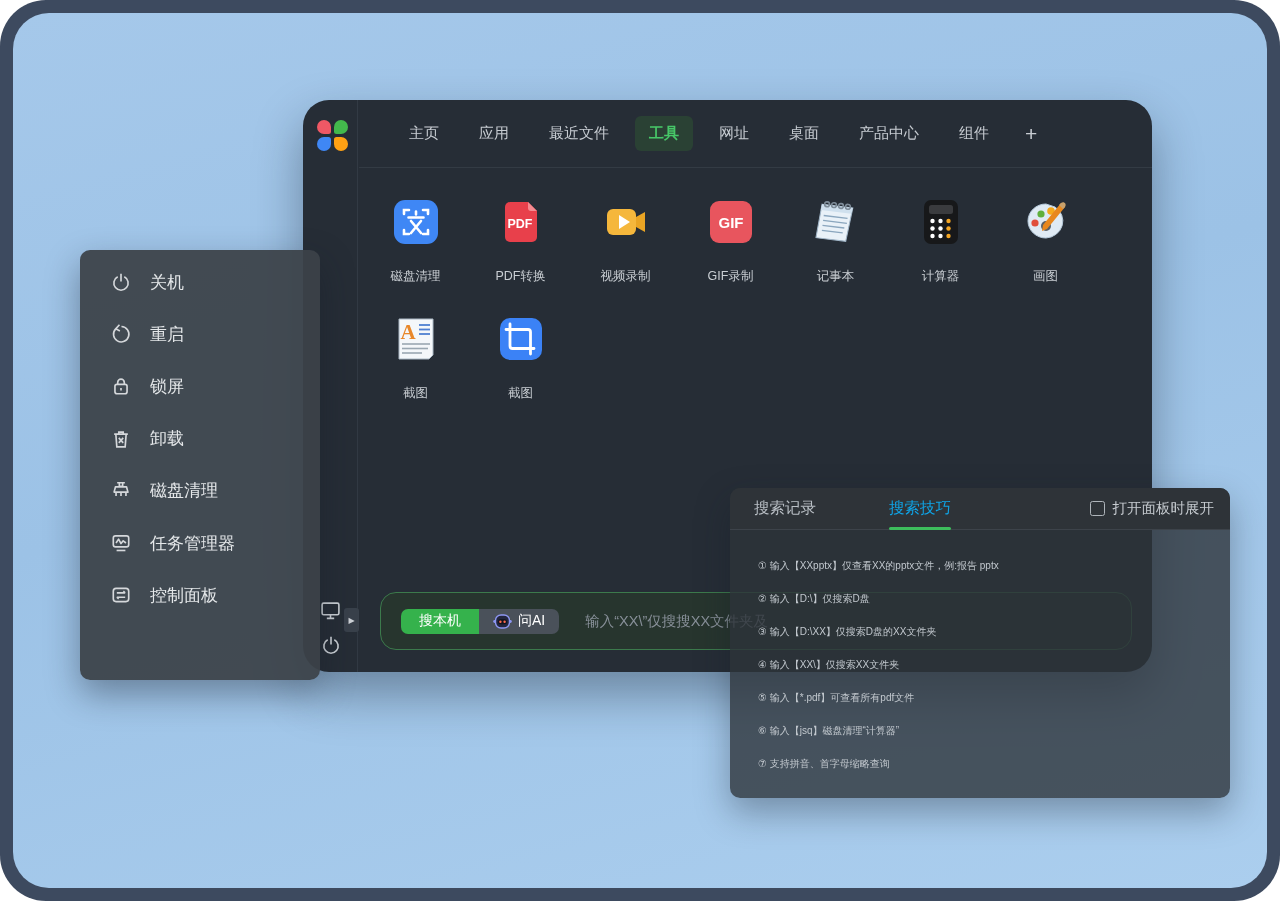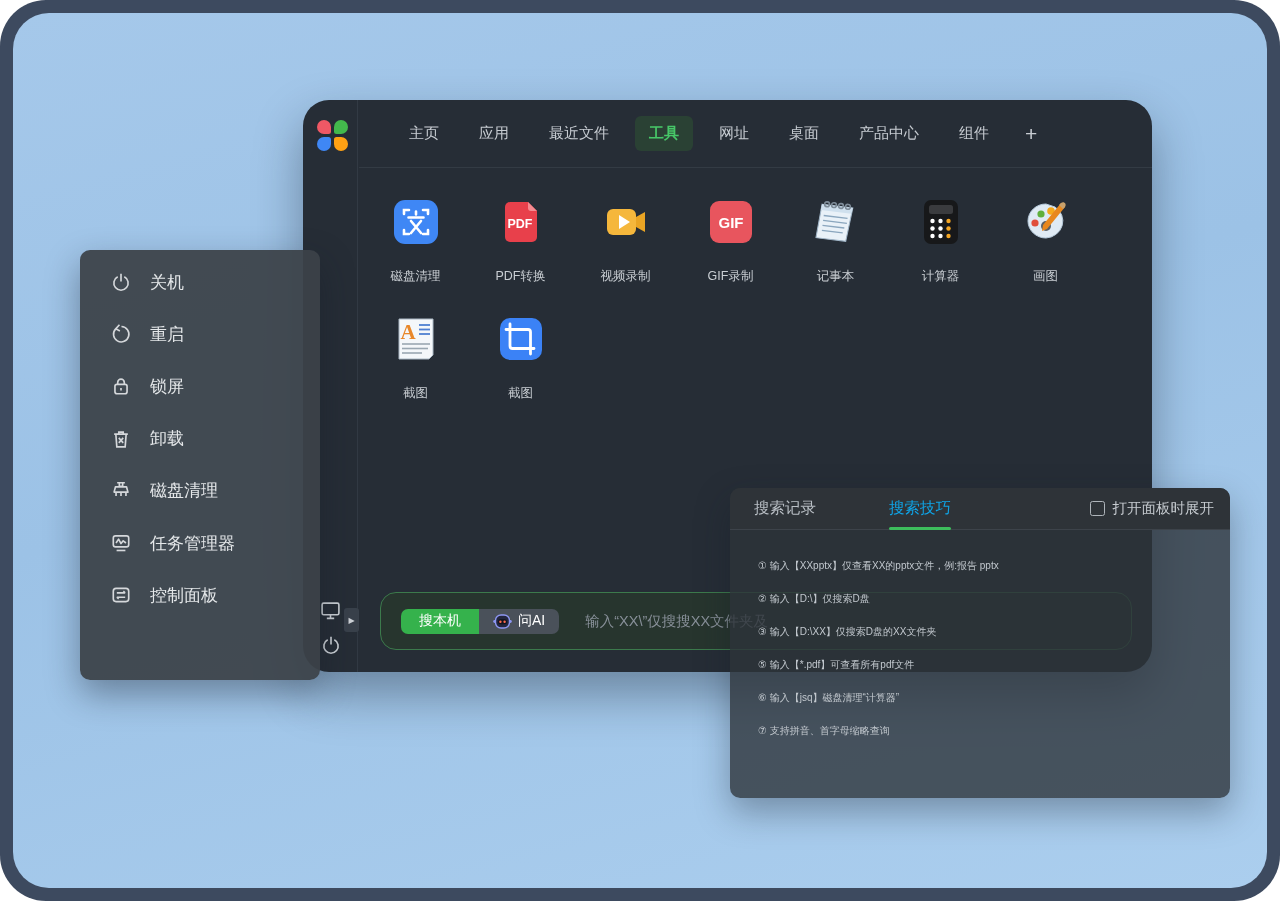--- a/index.html
+++ b/index.html
@@ -364,18 +364,19 @@
       <div class="tp-tab active">搜索技巧</div>
       <div class="tp-check">
         <span class="tp-checkbox"></span>
         <span class="tx">打开面板时展开</span>
       </div>
     </div>
     <div class="tp-body">
       <div class="tp-line">① 输入【XXpptx】仅查看XX的pptx文件，例:报告 pptx</div>
       <div class="tp-line">② 输入【D:\】仅搜索D盘</div>
       <div class="tp-line">③ 输入【D:\XX】仅搜索D盘的XX文件夹</div>
+      <div class="tp-line">④ 输入【XX\】仅搜索XX文件夹</div>
       <div class="tp-line">⑤ 输入【*.pdf】可查看所有pdf文件</div>
       <div class="tp-line">⑥ 输入【jsq】磁盘清理“计算器”</div>
       <div class="tp-line">⑦ 支持拼音、首字母缩略查询</div>
     </div>
   </div>
 </div>
 
 </body></html>

